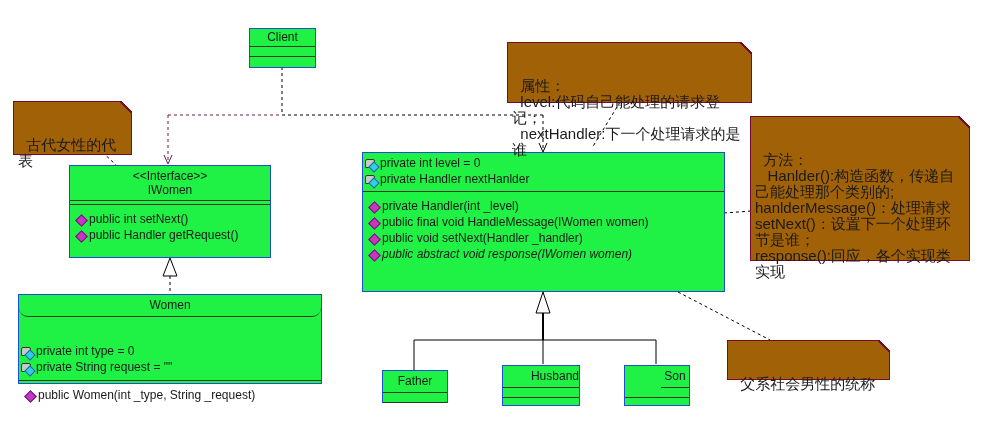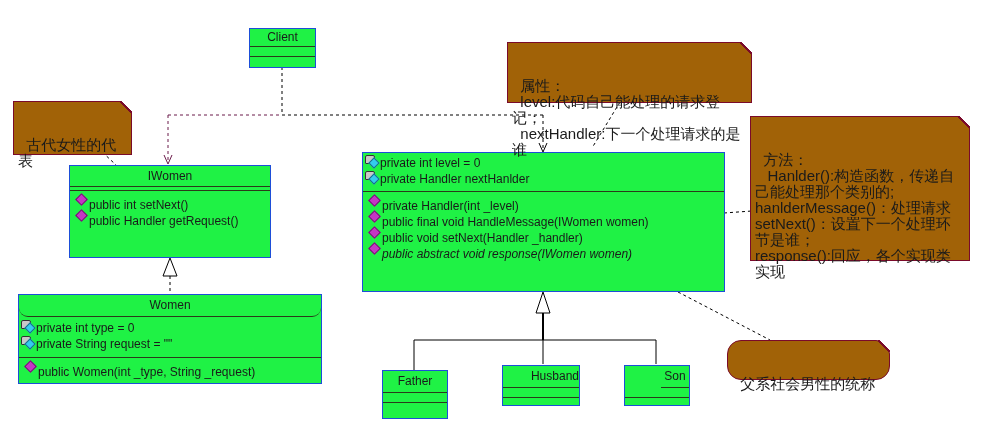--- a/index.html
+++ b/index.html
@@ -3,21 +3,21 @@
 <meta charset="utf-8">
 <style>
   html, body { margin:0; padding:0; background:#ffffff; }
   body { width:988px; height:428px; position:relative; overflow:hidden;
          font-family:"Liberation Sans","DejaVu Sans",sans-serif; font-size:12px; color:#1a1a1a; }
   svg.links { position:absolute; left:0; top:0; width:988px; height:428px; }
   .cls { position:absolute; background:#1ff245; border:1px solid #1d4ed8; box-sizing:border-box; }
   .cls .hdr { text-align:center; border-bottom:1px solid #2b3a1a; line-height:15px; padding:1px 0; }
   .cls .sec { border-bottom:1px solid #2b3a1a; padding:2px 3px; }
   .cls .sec:last-child { border-bottom:none; }
-  .cls .row { line-height:16px; white-space:nowrap; display:flex; align-items:flex-start; }
+  .cls .row { line-height:16px; white-space:nowrap; display:flex; align-items:flex-end; }
   .ital { font-style:italic; }
   .ico-op { display:inline-block; width:7px; height:7px; background:#c436c4; border:1px solid #6b156b;
             transform:rotate(45deg); margin:0 3px 0 4px; position:relative; top:-2px; }
   .ico-attr { display:inline-block; width:13px; height:12px; position:relative; margin-right:2px; }
   .ico-attr .lock { position:absolute; left:0; top:0; width:8px; height:7px; background:#c8c8c8; border:1px solid #333; border-radius:2px 2px 1px 1px; }
   .ico-attr .gem { position:absolute; left:5px; top:4px; width:6px; height:6px; background:#33ccee; border:1px solid #1a6b8a; transform:rotate(45deg); }
   .empty { height:9px; border-bottom:1px solid #2b3a1a; }
   .empty:last-child { border-bottom:none; }
   .note { position:absolute; background:#a16207; border:1px solid #7a0a2a; box-sizing:border-box;
           padding:3px 4px; line-height:16px; font-size:15px; color:#1a1a1a; white-space:pre-wrap; }
@@ -60,38 +60,39 @@
 </svg>
 
 <div class="cls" style="left:249px;top:28px;width:67px;height:40px;">
   <div class="hdr">Client</div>
   <div class="empty"></div>
   <div class="empty"></div>
 </div>
 
 <div class="cls" style="left:69px;top:165px;width:202px;height:93px;">
   <div class="hdr" style="line-height:14px;padding:3px 0;">
+    <div>&lt;&lt;Interface&gt;&gt;</div>
     <div>IWomen</div>
   </div>
   <div class="sec" style="height:3px;padding:0;"></div>
   <div class="sec" style="padding-top:6px;">
     <div class="row">
         <span class="ico-op"></span>
         <span>public int setNext()</span>
       </div>
     <div class="row">
         <span class="ico-op"></span>
         <span>public Handler getRequest()</span>
       </div>
   </div>
 </div>
 
 <div class="cls" style="left:18px;top:294px;width:304px;height:90px;">
   <div class="hdr" style="padding:3px 0;border-radius:9px;">Women</div>
-  <div class="sec" style="padding:3px 2px 5px 2px;">
+  <div class="sec" style="padding:3px 2px 5px 2px;margin-top:23px;">
     <div class="row">
         <span class="ico-attr">
           <span class="lock"></span>
           <span class="gem"></span>
         </span>
         <span>private int type = 0</span>
       </div>
     <div class="row">
         <span class="ico-attr">
           <span class="lock"></span>
@@ -138,21 +139,21 @@
         <span class="ico-op"></span>
         <span>public void setNext(Handler _handler)</span>
       </div>
     <div class="row ital">
         <span class="ico-op"></span>
         <span>public abstract void response(IWomen women)</span>
       </div>
   </div>
 </div>
 
-<div class="cls" style="left:382px;top:370px;width:66px;height:49px;">
+<div class="cls" style="left:382px;top:370px;width:66px;height:33px;">
   <div class="hdr" style="padding:3px 0;">Father</div>
   <div class="empty"></div>
   <div class="empty"></div>
 </div>
 
 <div class="cls" style="left:502px;top:365px;width:78px;height:41px;">
   <div class="hdr" style="padding:3px 0;text-align:right;">Husband</div>
   <div class="empty"></div>
   <div class="empty"></div>
 </div>
@@ -181,16 +182,16 @@
   <span>方法：
    Hanlder():构造函数，传递自
 己能处理那个类别的;
 hanlderMessage()：处理请求
 setNext()：设置下一个处理环
 节是谁；
 response():回应，各个实现类
 实现</span>
 </div>
 
-<div class="note" style="left:727px;top:340px;width:163px;height:40px;border-radius:14px;">
+<div class="note" style="left:727px;top:340px;width:163px;height:40px;">
   <span class="fold"></span>
   <span>父系社会男性的统称</span>
 </div>
 
 </body></html>

